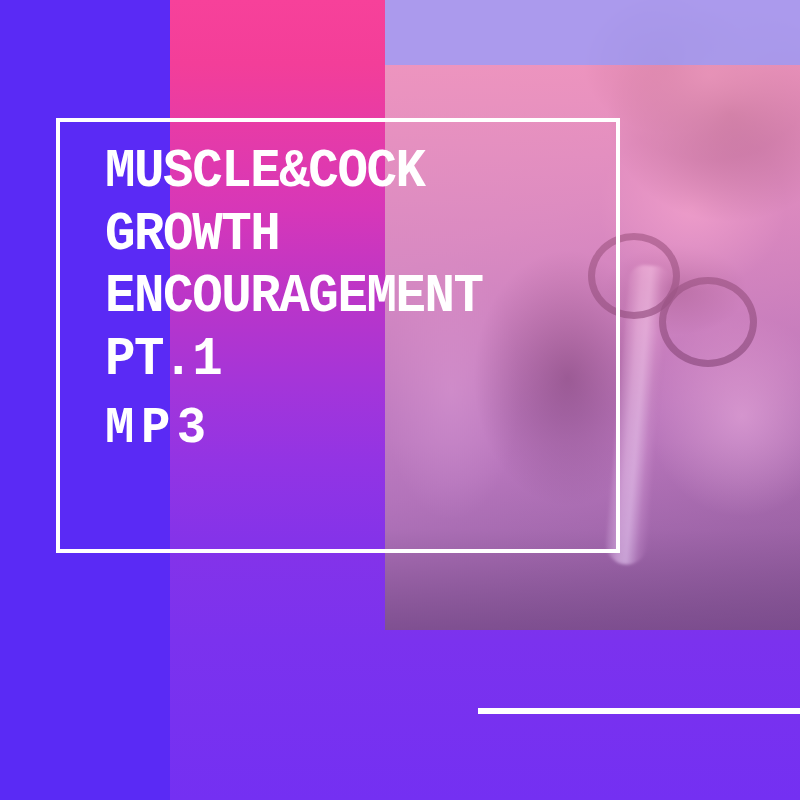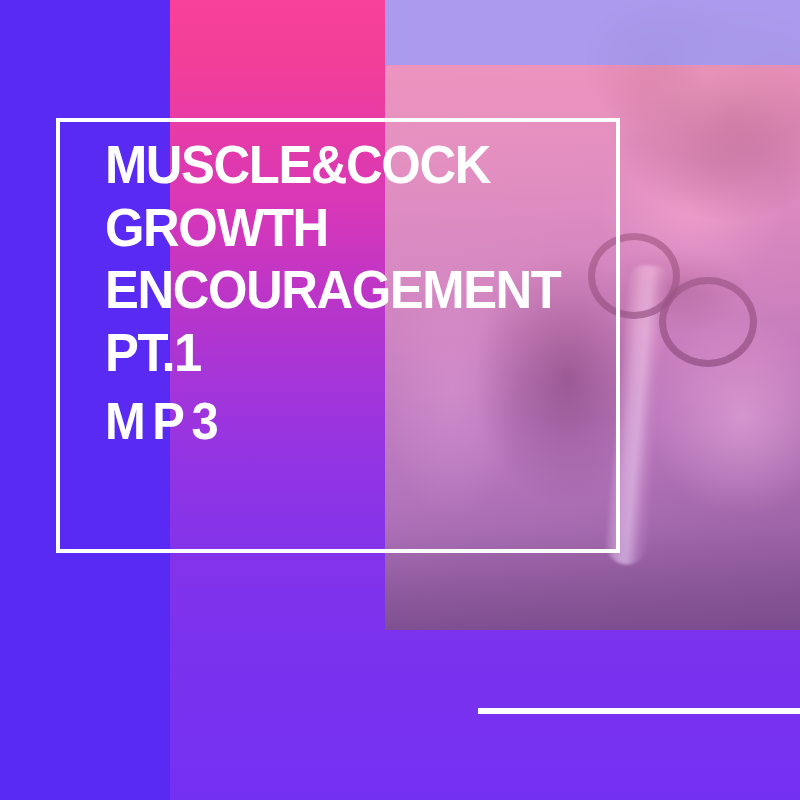--- a/index.html
+++ b/index.html
@@ -145,22 +145,23 @@
     top: 708px;
     width: 322px;
     height: 6px;
     background: #ffffff;
   }
 
   
   .title-block {
     position: absolute;
     left: 105px;
-    top: 140px;
+    top: 148px;
     width: 520px;
+    font-family: Liberation Mono, monospace;
   }
   .tline {
     color: #ffffff;
     font-weight: 700;
     line-height: 0.90;
     white-space: nowrap;
     text-transform: uppercase;
     font-stretch: condensed;
     transform: scaleX(0.94);
     transform-origin: left center;

